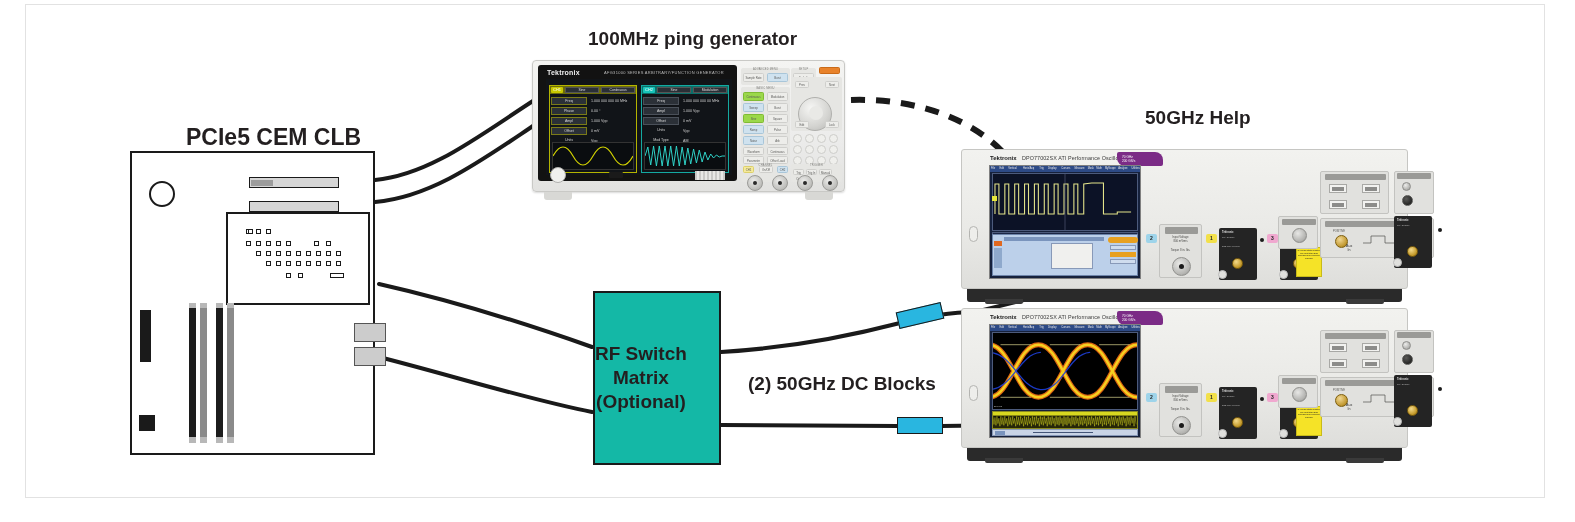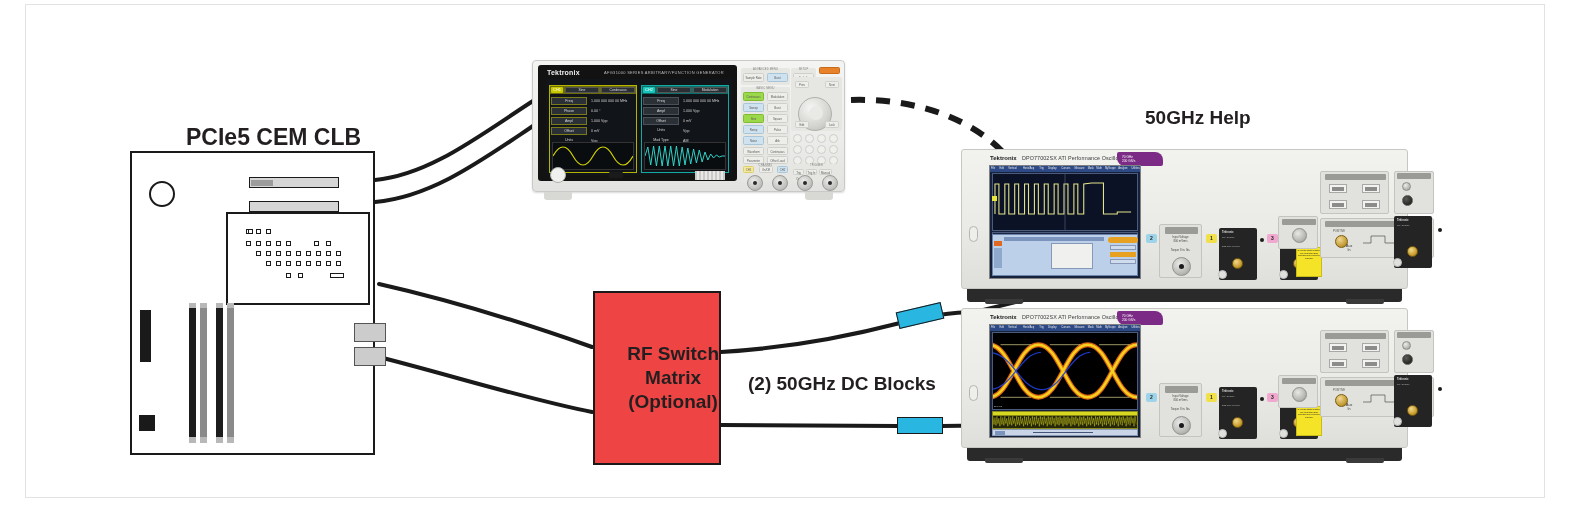--- a/index.html
+++ b/index.html
@@ -70,21 +70,21 @@
   .afg-btn.org{background:#e8822a;border-color:#c96a18;}
   .afg-knob{position:absolute;left:57px;top:32px;width:34px;height:34px;border-radius:50%;background:radial-gradient(circle at 38% 32%,#f6f6f4,#d3d3d0 62%,#b6b6b3 100%);border:1px solid #b0b0ad;box-sizing:border-box;}
   .afg-knob:after{content:"";position:absolute;left:10px;top:8px;width:14px;height:14px;border-radius:50%;background:#e9e9e6;}
   .afg-num{position:absolute;width:9px;height:9px;border-radius:50%;background:#efefec;border:1px solid #cdcdca;box-sizing:border-box;}
   .afg-bnc{position:absolute;width:16px;height:16px;border-radius:50%;background:radial-gradient(circle at 40% 35%,#ececea,#bdbdba 70%,#8f8f8c 100%);border:1px solid #9b9b98;box-sizing:border-box;}
   .afg-bnc:after{content:"";position:absolute;left:5px;top:5px;width:4px;height:4px;border-radius:50%;background:#2a2a2a;}
   #afg-feet{position:absolute;left:0;top:132px;width:313px;height:8px;}
   .foot{position:absolute;top:0;width:28px;height:8px;background:#d8d8d5;border-radius:0 0 3px 3px;}
 
   
-  #rfsw{position:absolute;left:593px;top:291px;width:128px;height:174px;background:#ef4444;border:2px solid #1a1a1a;box-sizing:border-box;display:flex;align-items:center;justify-content:flex-end;}
+  #rfsw{position:absolute;left:593px;top:291px;width:128px;height:174px;background:#14b8a6;border:2px solid #1a1a1a;box-sizing:border-box;display:flex;align-items:center;justify-content:flex-start;}
   #rfsw-txt{font-size:19px;font-weight:bold;color:#231f20;text-align:center;line-height:1.28;}
 
   
   .scope{position:absolute;width:447px;height:155px;}
   #scope1{left:961px;top:149px;}
   #scope2{left:961px;top:308px;}
   .sc-body{position:absolute;left:0;top:0;width:447px;height:140px;background:linear-gradient(180deg,#f2f2ef 0%,#eaeae7 55%,#dededb 100%);border:1px solid #c6c6c3;border-radius:3px;box-sizing:border-box;}
   .sc-brand{position:absolute;left:28px;top:5px;font-size:6px;font-weight:bold;color:#1a1a1a;}
   .sc-model{position:absolute;left:60px;top:5px;font-size:5.4px;color:#3a3a3a;letter-spacing:.1px;}
   .sc-badge{position:absolute;left:155px;top:2px;width:46px;height:14px;background:#7b2b86;border-radius:2px 8px 2px 8px;}
@@ -148,20 +148,21 @@
 
     <path d="M721,352 C790,348 850,336 900,323" fill="none" stroke="#1a1a1a" stroke-width="4" stroke-linecap="round"></path>
     <path d="M938,315 C952,313 962,312 975,312" fill="none" stroke="#1a1a1a" stroke-width="4" stroke-linecap="round"></path>
     <path d="M975,312 L1171,264" fill="none" stroke="#1a1a1a" stroke-width="4" stroke-linecap="round"></path>
 
     <path d="M721,425 C790,425 850,426 898,426" fill="none" stroke="#1a1a1a" stroke-width="4" stroke-linecap="round"></path>
     <path d="M941,426 L1171,423" fill="none" stroke="#1a1a1a" stroke-width="4" stroke-linecap="round"></path>
   </svg>
 
   <div class="lbl" id="lbl-clb">PCIe5 CEM CLB</div>
+  <div class="lbl" id="lbl-afg">100MHz ping generator</div>
   <div class="lbl" id="lbl-scope">50GHz Help</div>
   <div class="lbl" id="lbl-dcblocks">(2) 50GHz DC Blocks</div>
 
   <div id="clb">
     <div id="clb-hole"></div>
     <div class="slot" id="slot1">
         <div class="seg"></div>
       </div>
     <div class="slot" id="slot2"></div>
     <div id="chip-outer">

